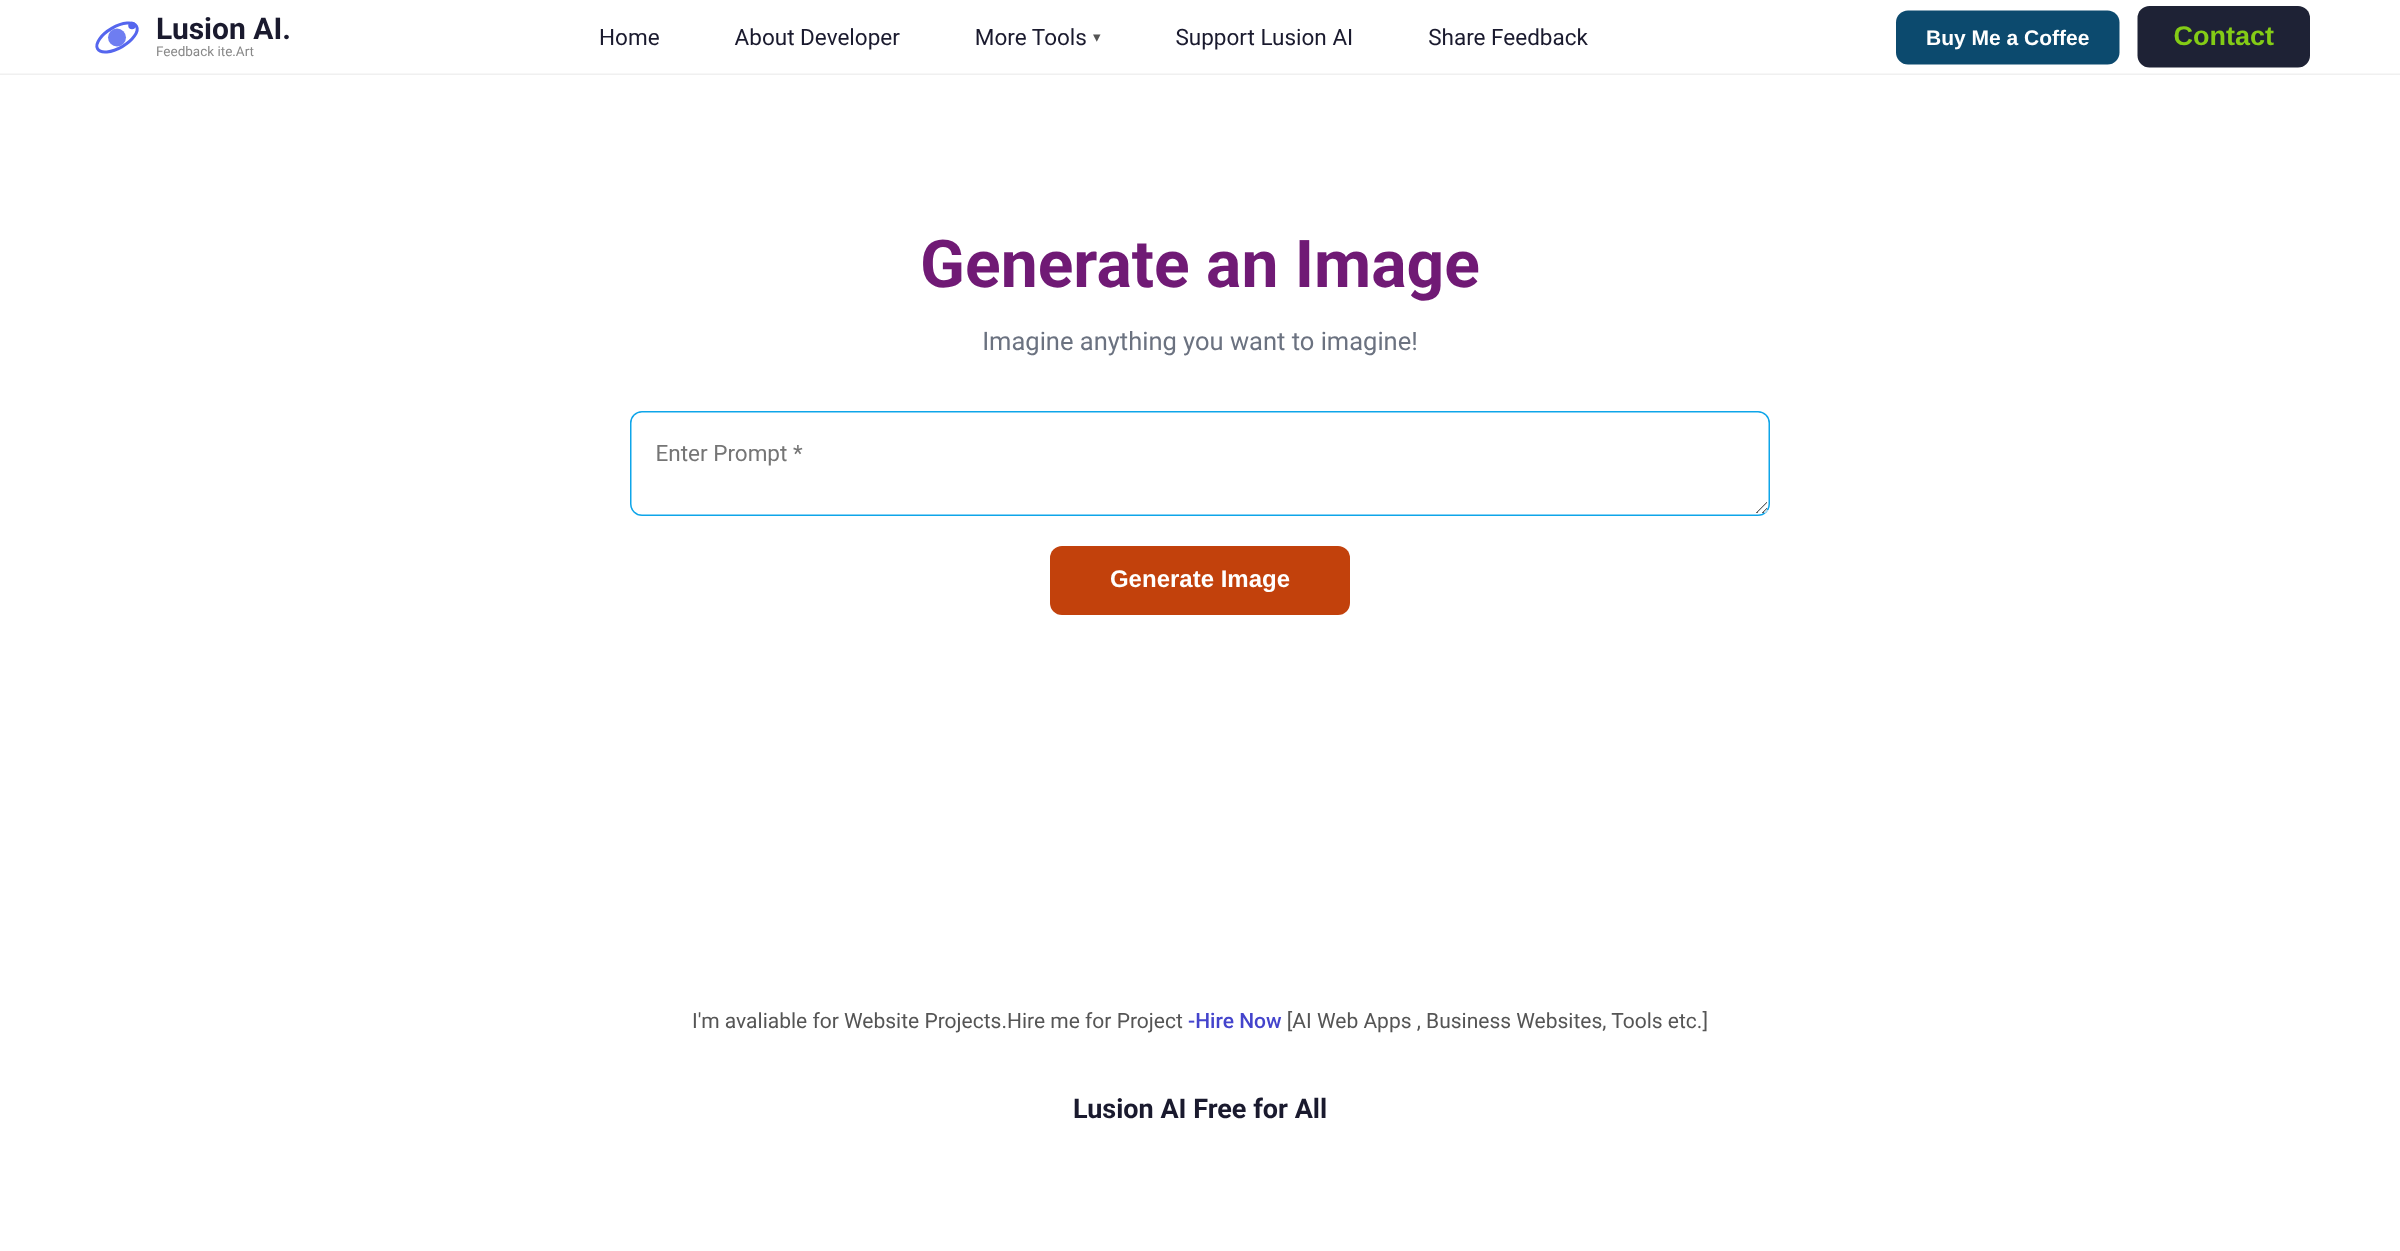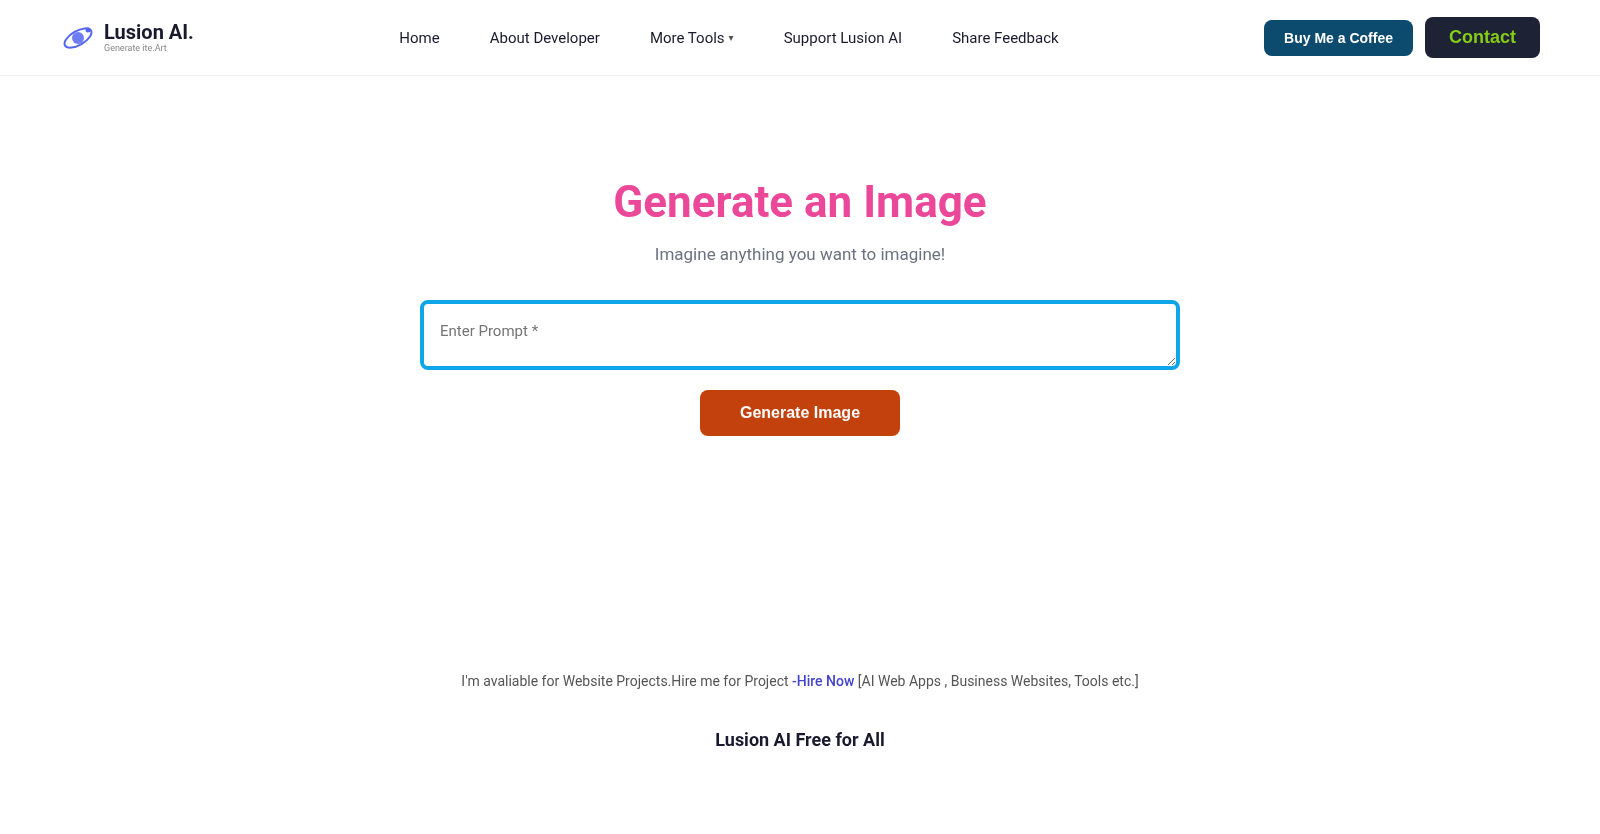--- a/index.html
+++ b/index.html
@@ -14,21 +14,21 @@
       color: #1a1a2e;
       min-height: 834px;
     }
 
     
     .navbar {
       display: flex;
       align-items: center;
       justify-content: space-between;
       padding: 0 60px;
-      height: 76px;
+      height: 50px;
       border-bottom: 1px solid #f0f0f0;
     }
 
     .navbar-brand {
       display: flex;
       align-items: center;
       gap: 8px;
       text-decoration: none;
       color: #1a1a2e;
     }
@@ -105,21 +105,21 @@
     .main-content {
       display: flex;
       flex-direction: column;
       align-items: center;
       padding-top: 100px;
     }
 
     .page-title {
       font-size: 44px;
       font-weight: 700;
-      color: #ec4899;
+      color: #701a75;
       margin-bottom: 16px;
       text-align: center;
     }
 
     .page-subtitle {
       font-size: 17px;
       color: #6b7280;
       margin-bottom: 36px;
       text-align: center;
     }
@@ -129,21 +129,21 @@
       max-width: 90%;
       display: flex;
       flex-direction: column;
       align-items: center;
       gap: 20px;
     }
 
     .prompt-textarea {
       width: 100%;
       height: 70px;
-      border: 4px solid #0ea5e9;
+      border: 1px solid #0ea5e9;
       border-radius: 8px;
       padding: 18px 16px;
       font-size: 15px;
       color: #6b7280;
       resize: vertical;
       outline: none;
       font-family: inherit;
     }
 
     .btn-generate {
@@ -201,21 +201,21 @@
     <svg class="logo-svg" viewBox="0 0 36 36" fill="none" xmlns="http://www.w3.org/2000/svg">
 
       <circle cx="18" cy="18" r="6" fill="#5566ee" opacity="0.85"></circle>
 
       <ellipse cx="18" cy="18" rx="15" ry="7" stroke="#5566ee" stroke-width="2" fill="none" transform="rotate(-30 18 18)"></ellipse>
 
       <circle cx="28" cy="10" r="2.5" fill="#5566ee"></circle>
     </svg>
     <div class="brand-text">
       <span class="brand-name">Lusion AI.</span>
-      <span class="brand-subtitle">Generate ite.Art</span>
+      <span class="brand-subtitle">Feedback ite.Art</span>
     </div>
   </a>
 
   <ul class="navbar-nav">
     <li>
       <a class="nav-link" href="#">Home</a>
     </li>
     <li>
       <a class="nav-link" href="#">About Developer</a>
     </li>

